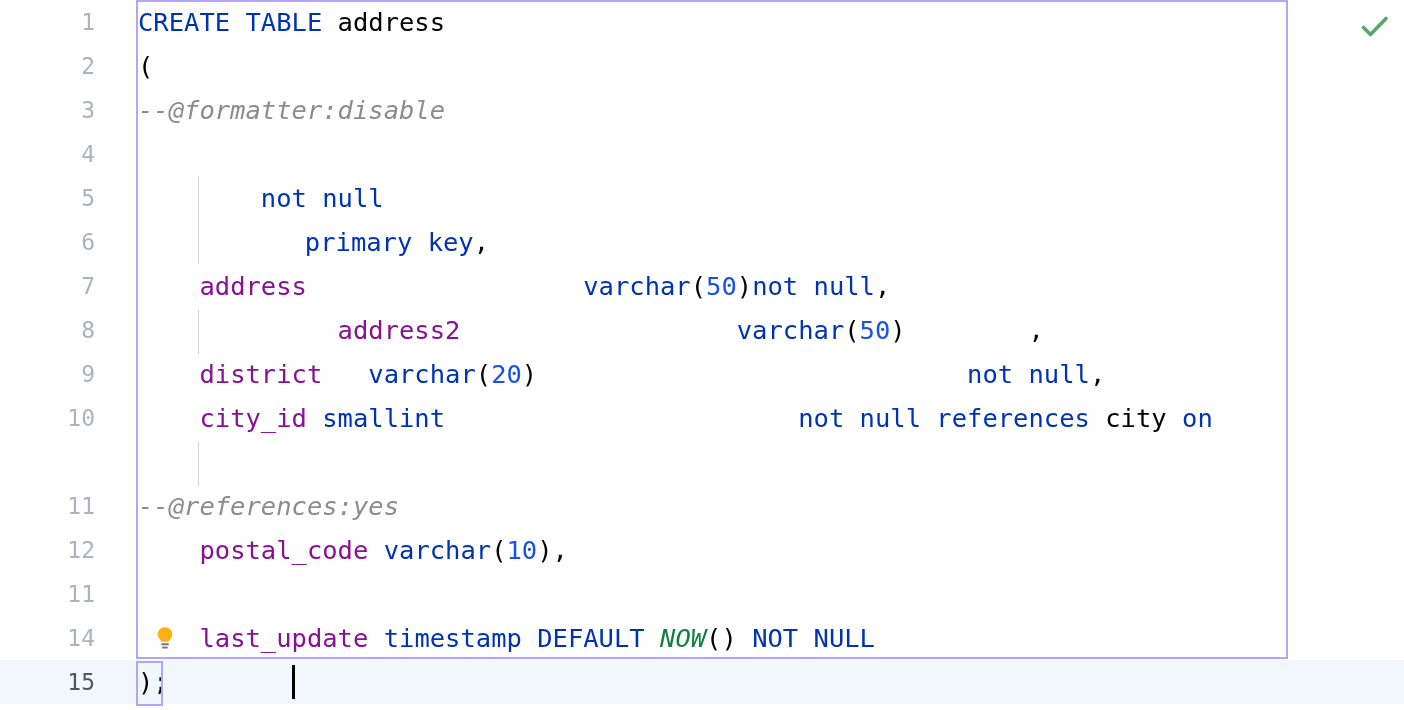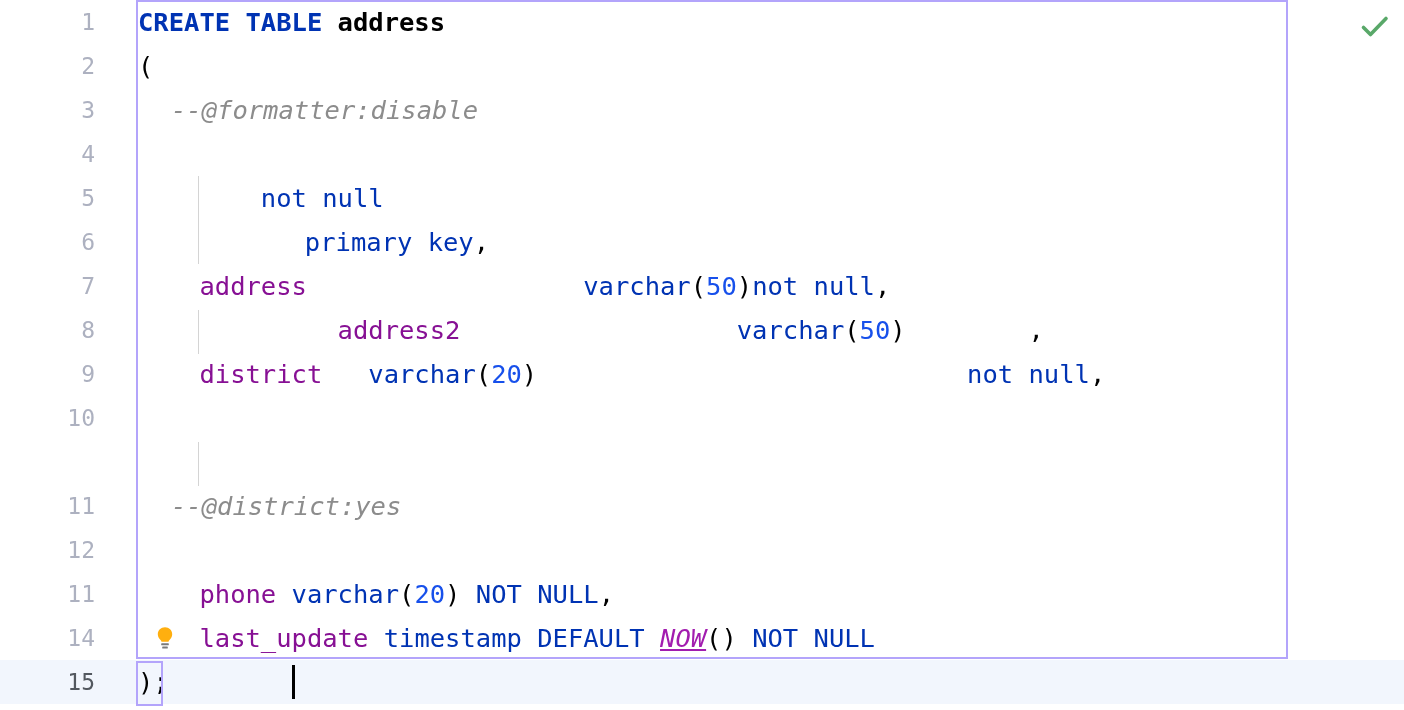--- a/index.html
+++ b/index.html
@@ -127,22 +127,22 @@
     font-family: "DejaVu Sans Mono", monospace;
     font-size: 25.5px;
     color: #000000;
     letter-spacing: 0px;
   }
 
   
   .kw   { color: #0033b3; }            
   .col  { color: #871094; }            
   .num  { color: #1750eb; }            
-  .cmt  { color: #8c8c8c; font-style: italic; padding-left: 33px; }  
-  .fn   { color: #a21caf; font-style: italic; text-decoration: underline; }  
+  .cmt  { color: #8c8c8c; font-style: italic; }  
+  .fn   { color: #15803d; font-style: italic; }  
   .plain{ color: #000000; }
 
   
   .caret {
     position: absolute;
     width: 3px;
     height: 34px;
     background: #000000;
     z-index: 7;
   }
@@ -193,30 +193,31 @@
   <div class="editor">
     <div class="scope-rect-top"></div>
     <div class="scope-rect"></div>
     <div class="brace-box"></div>
     <div id="indentGuides">
         <div class="indent-guide" style="left: 76px; top: 176px; height: 88px;"></div>
         <div class="indent-guide" style="left: 76px; top: 310px; height: 44px;"></div>
         <div class="indent-guide" style="left: 76px; top: 442px; height: 44px;"></div>
       </div>
     <div class="code-layer" id="codeLayer">
-        <div class="code-row" style="top: 0px; font-weight: bold;"><span class="kw">CREATE TABLE </span><span class="plain">address</span></div>
+        <div class="code-row" style="top: 0px;"><span class="kw">CREATE TABLE </span><span class="plain">address</span></div>
         <div class="code-row" style="top: 44px;"><span class="plain">(</span></div>
         <div class="code-row" style="top: 88px;"><span class="cmt">--@formatter:disable</span></div>
         <div class="code-row" style="top: 176px;"><span class="plain">        </span><span class="kw">not null</span></div>
         <div class="code-row" style="top: 220px; padding-left: 44px;"><span class="plain">        </span><span class="kw">primary key</span><span class="plain">,</span></div>
         <div class="code-row" style="top: 264px;"><span class="plain">    </span><span class="col">address</span><span class="plain">                  </span><span class="kw">varchar</span><span class="plain">(</span><span class="num">50</span><span class="plain">)</span><span class="kw">not null</span><span class="plain">,</span></div>
         <div class="code-row" style="top: 308px;"><span class="plain">             </span><span class="col">address2</span><span class="plain">                  </span><span class="kw">varchar</span><span class="plain">(</span><span class="num">50</span><span class="plain">)</span><span class="plain">        </span><span class="plain">,</span></div>
         <div class="code-row" style="top: 352px;"><span class="plain">    </span><span class="col">district</span><span class="plain">   </span><span class="kw">varchar</span><span class="plain">(</span><span class="num">20</span><span class="plain">)</span><span class="plain">                            </span><span class="kw">not null</span><span class="plain">,</span></div>
-        <div class="code-row" style="top: 484px;"><span class="cmt">--@district:yes</span></div>
-        <div class="code-row" style="top: 572px;"><span class="plain">    </span><span class="col">phone</span><span class="plain"> </span><span class="kw">varchar</span><span class="plain">(</span><span class="num">20</span><span class="plain">) </span><span class="kw">NOT NULL</span><span class="plain">,</span></div>
+        <div class="code-row" style="top: 396px;"><span class="plain">    </span><span class="col">city_id</span><span class="plain"> </span><span class="kw">smallint</span><span class="plain">                       </span><span class="kw">not null references</span><span class="plain"> </span><span class="plain">city</span><span class="plain"> </span><span class="kw">on</span></div>
+        <div class="code-row" style="top: 484px;"><span class="cmt">--@references:yes</span></div>
+        <div class="code-row" style="top: 528px;"><span class="plain">    </span><span class="col">postal_code</span><span class="plain"> </span><span class="kw">varchar</span><span class="plain">(</span><span class="num">10</span><span class="plain">)</span><span class="plain">,</span></div>
         <div class="code-row" style="top: 616px;"><span class="plain">    </span><span class="col">last_update</span><span class="plain"> </span><span class="kw">timestamp DEFAULT</span><span class="plain"> </span><span class="fn">NOW</span><span class="plain">() </span><span class="kw">NOT NULL</span></div>
         <div class="code-row" style="top: 660px;"><span class="plain">);</span></div>
       </div>
     <div class="caret" id="caret" style="left: 169.6px; top: 665px;"></div>
   </div>
 
   <div class="bulb" id="bulb" style="left: 152px; top: 625px;">
     <svg viewBox="0 0 26 26" width="26" height="26" aria-hidden="true">
       <path d="M13 2.2c-4.1 0-7.2 3.1-7.2 7 0 2.6 1.3 4.3 2.5 5.6.7.8 1.1 1.3 1.2 2.0h7c0.1-.7 .5-1.2 1.2-2.0 1.2-1.3 2.5-3.0 2.5-5.6 0-3.9-3.1-7-7.2-7z" fill="#ffaf0f"></path>
       <rect x="9.2" y="18.2" width="7.6" height="2.1" rx="0.6" fill="#7a7a7a"></rect>

